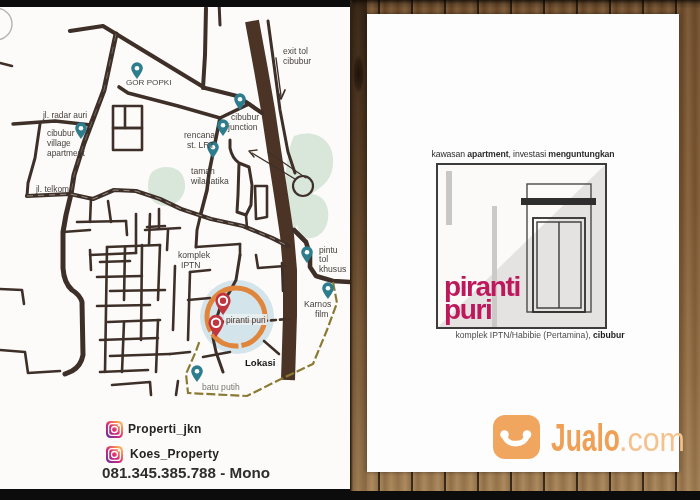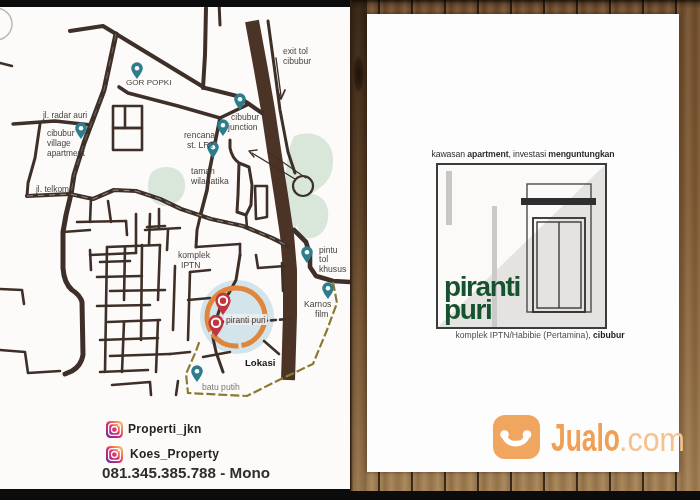--- a/index.html
+++ b/index.html
@@ -39,21 +39,21 @@
 
     <rect x="83" y="33" width="75" height="7" fill="#2e2e2e"></rect>
 
     <rect x="95" y="53" width="52" height="94" fill="none" stroke="#2f2f2f" stroke-width="1.8"></rect>
 
     <rect x="99" y="57" width="44" height="86" fill="none" stroke="#3a3a3a" stroke-width="1.4"></rect>
 
     <line x1="121" y1="57" x2="121" y2="143" stroke="#3a3a3a" stroke-width="1.4"></line>
   </svg>
 
-  <div class="abs" style="left:444px;top:275px;font-weight:bold;color:#14532d;font-size:28px;line-height:23px;letter-spacing:-1.4px;">piranti<br>puri</div>
+  <div class="abs" style="left:444px;top:275px;font-weight:bold;color:#be185d;font-size:28px;line-height:23px;letter-spacing:-1.4px;">piranti<br>puri</div>
 
   <div class="abs" style="left:367px;top:330px;width:346px;text-align:center;font-size:8.6px;color:#4b4b4b;">komplek IPTN/Habibie (Pertamina), <b style="color:#1c1c1c">cibubur</b></div>
 
   <svg class="abs" style="left:493px;top:415px;" width="47" height="45" viewBox="0 0 47 45">
     <rect x="0" y="0" width="47" height="44" rx="12" fill="#f1a660"></rect>
     <circle cx="11.5" cy="19.5" r="4.3" fill="#fff"></circle>
     <circle cx="34" cy="19.5" r="4.3" fill="#fff"></circle>
     <path d="M11.5,20 C13,31.5 32.5,31.5 34,20" fill="none" stroke="#fff" stroke-width="5.6" stroke-linecap="round"></path>
   </svg>
 

